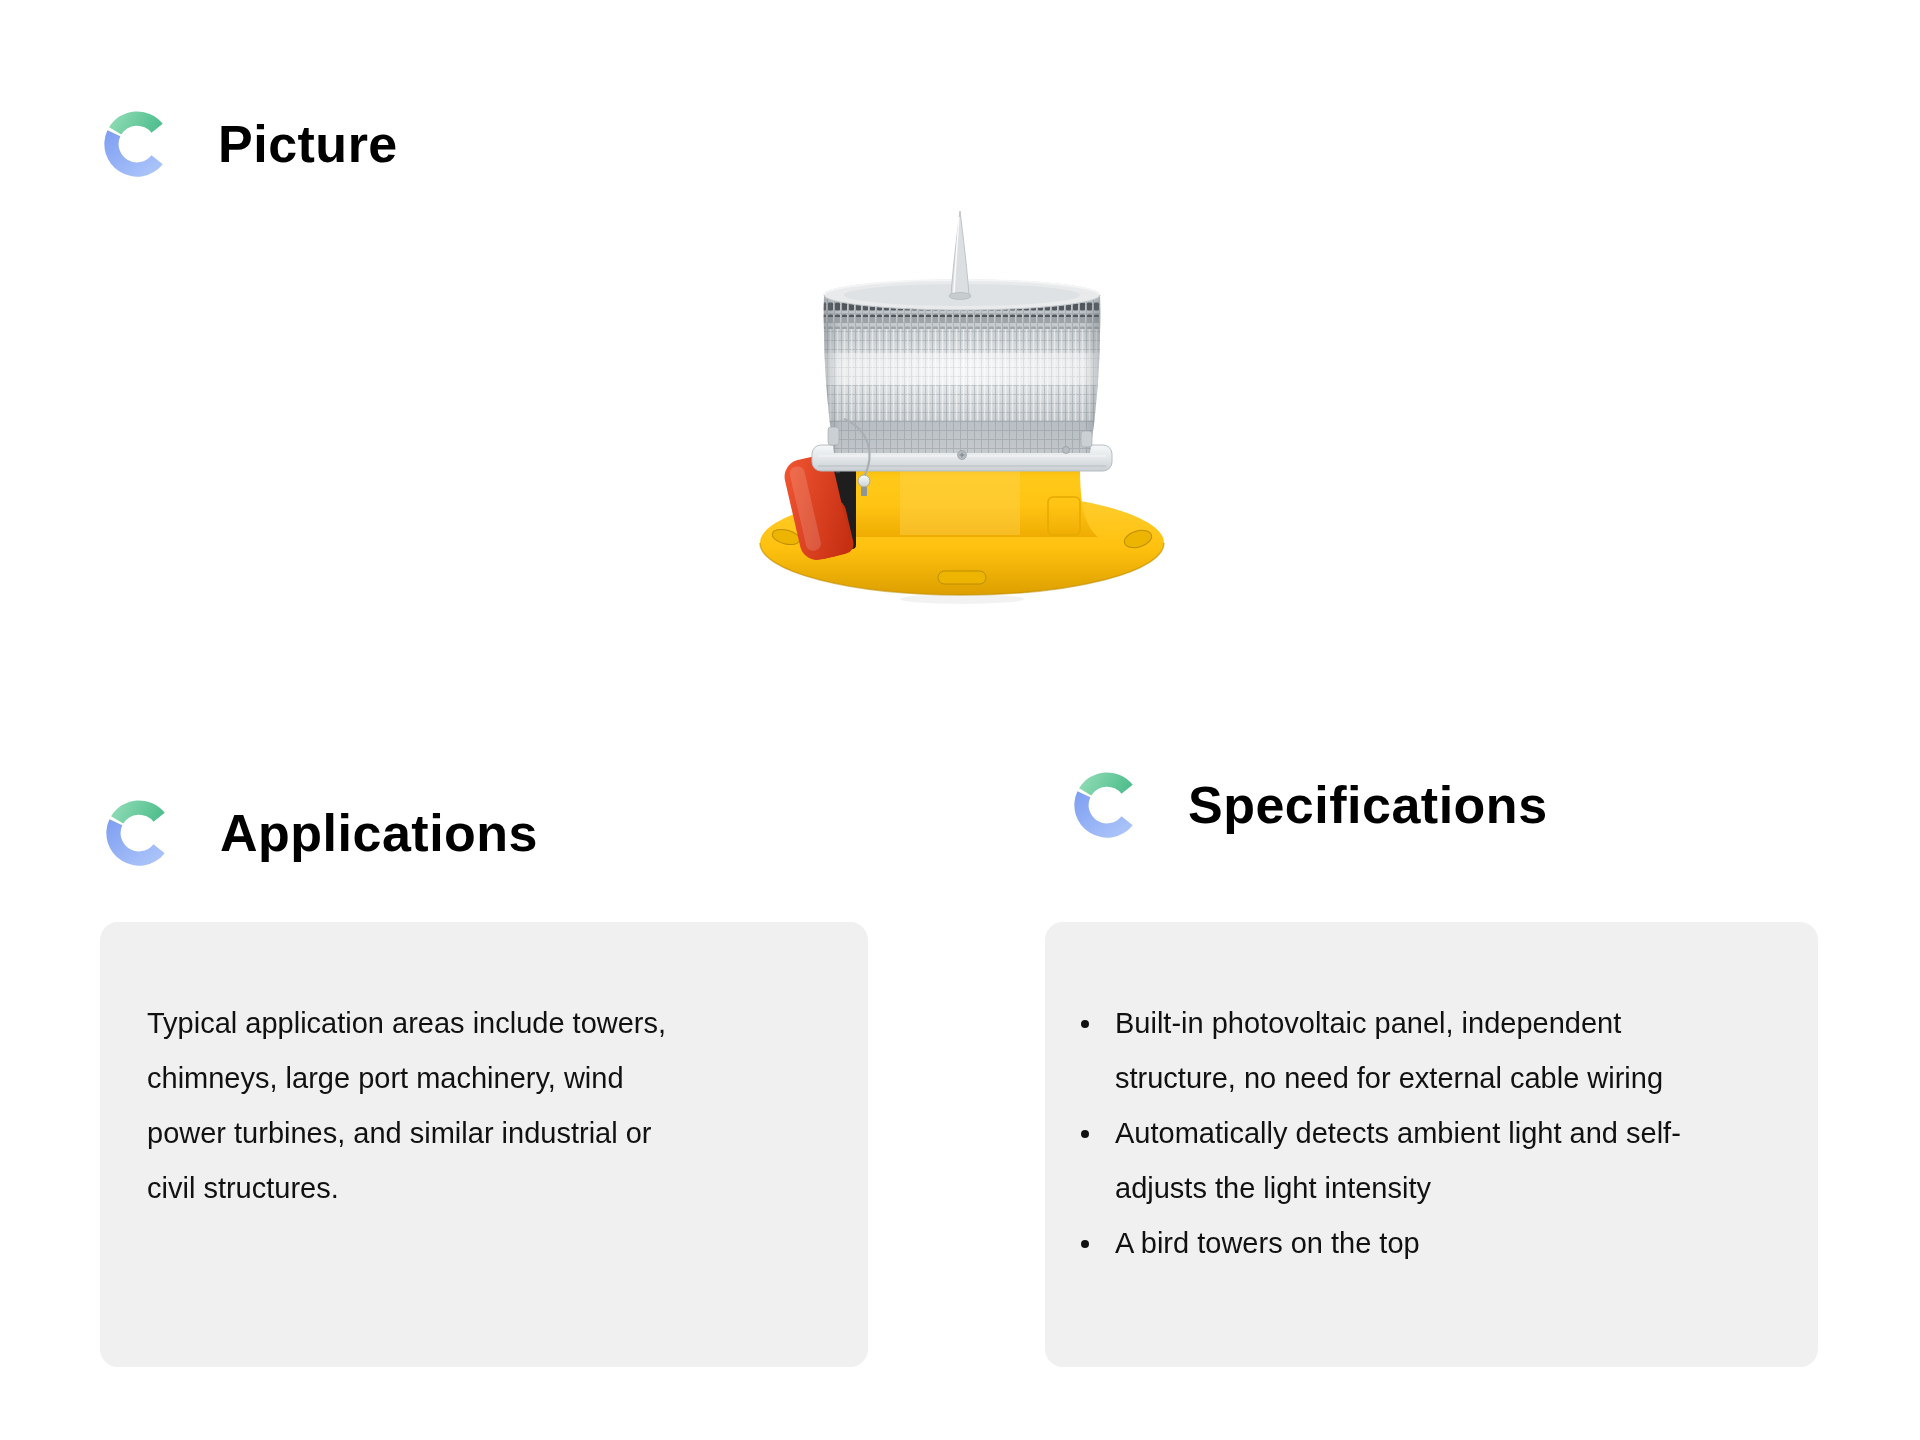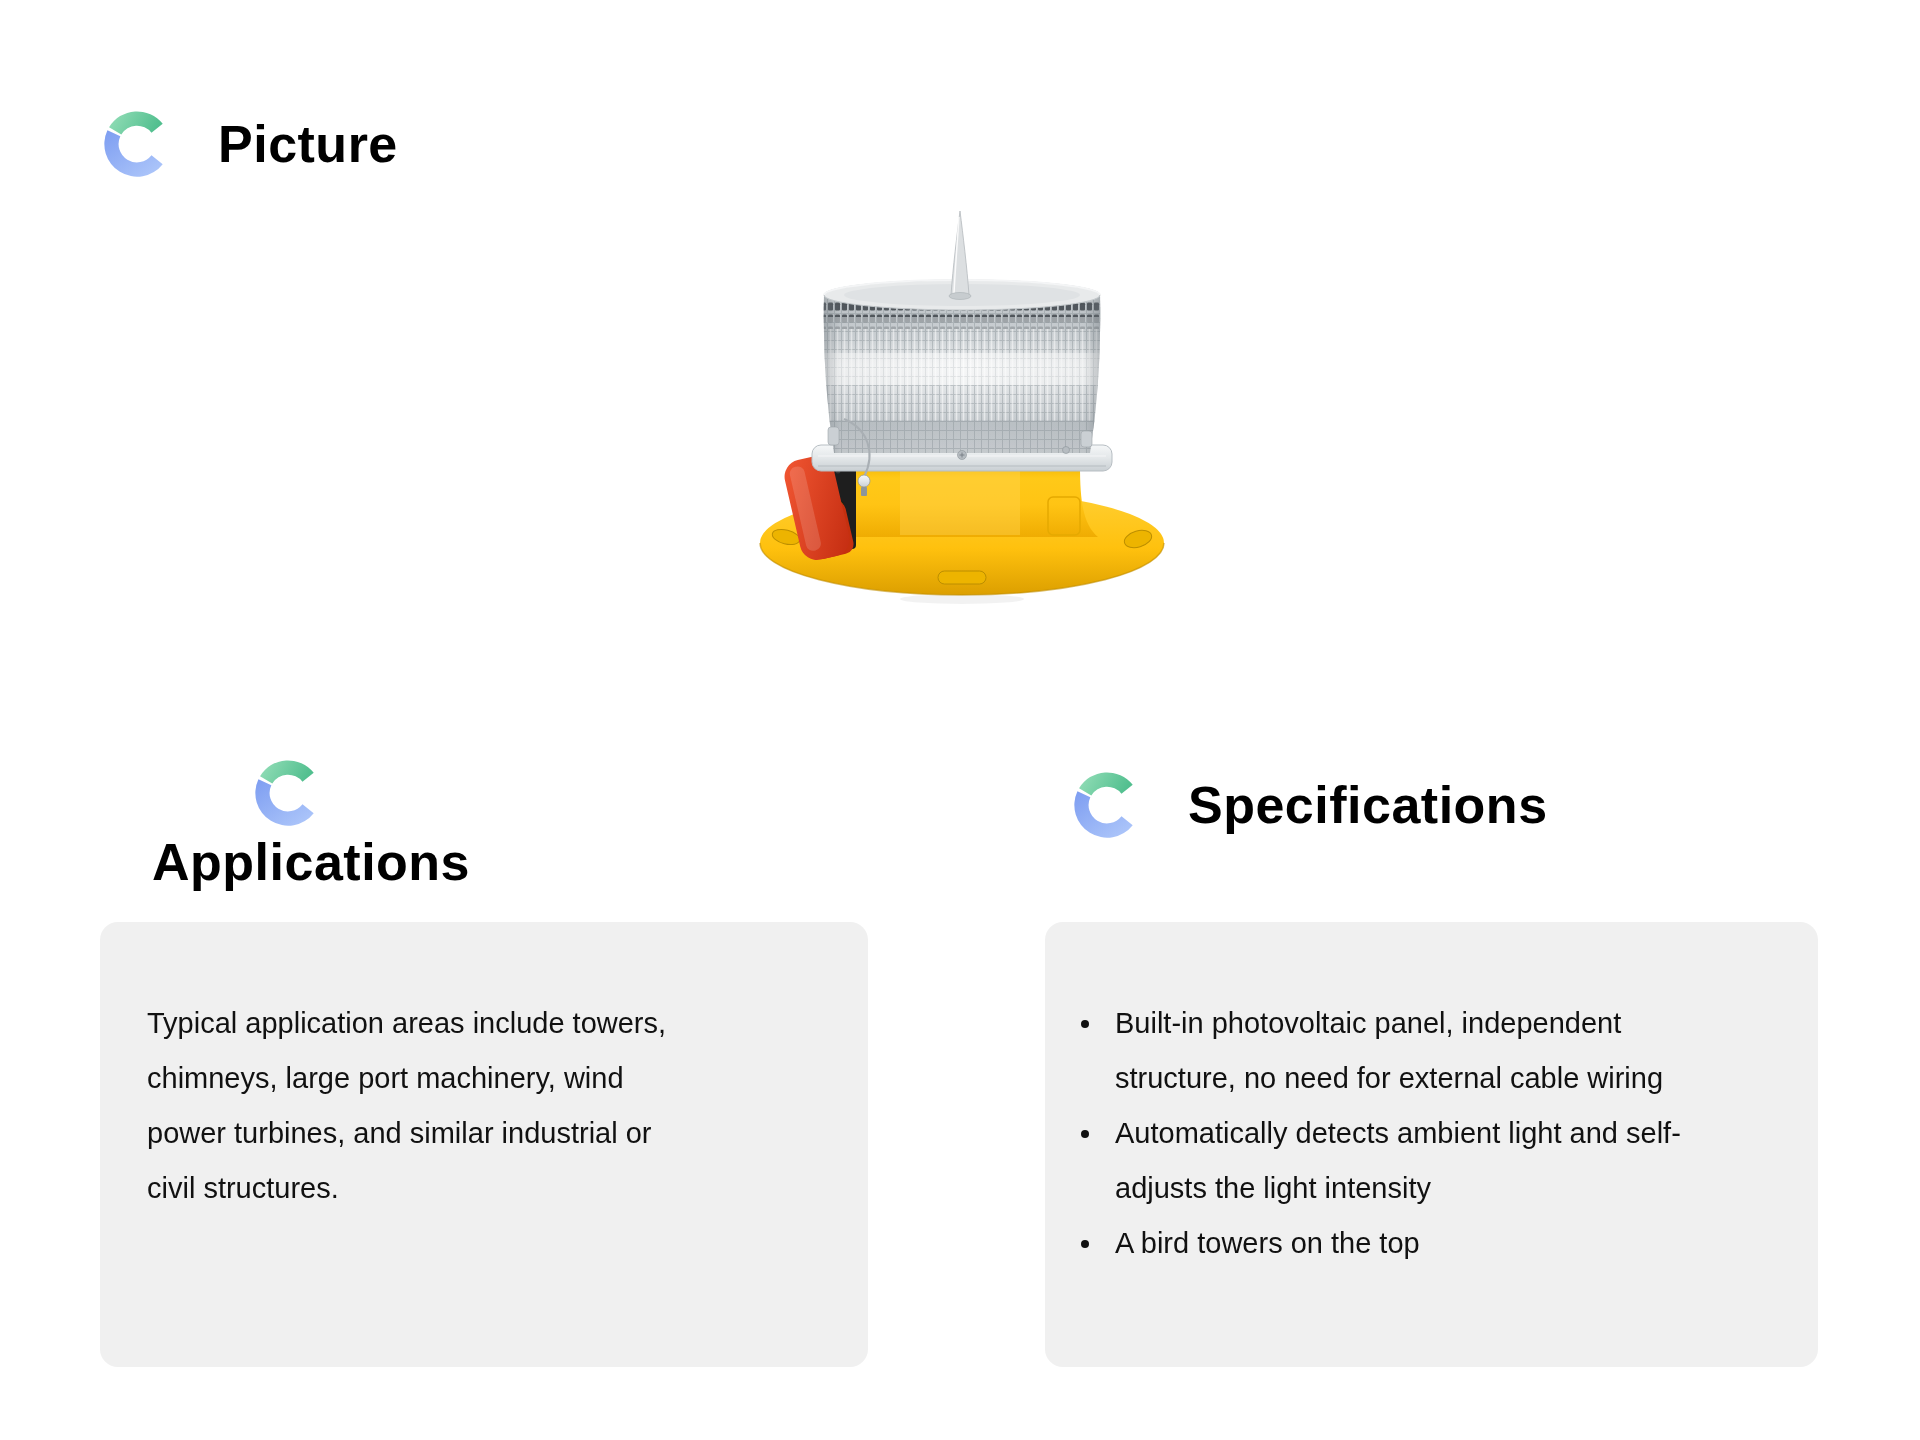--- a/index.html
+++ b/index.html
@@ -8,21 +8,21 @@
     background:#FFFFFF;
     font-family:"Liberation Sans", sans-serif;
   }
   .sec-header{position:absolute;display:flex;align-items:center;}
   .sec-header .logo{width:68px;height:78px;flex:0 0 auto;}
   .sec-header h2{
     margin:0 0 0 47px;font-size:52px;font-weight:700;color:#000000;
     font-family:"Liberation Sans", sans-serif;letter-spacing:0.5px;white-space:nowrap;
   }
   #h-picture{left:103px;top:105px;}
-  #h-apps{left:105px;top:754px;flex-direction:column;}
+  #h-apps{left:105px;top:794px;}
   #h-specs{left:1073px;top:766px;align-items:center;}
 
   .product-wrap{position:absolute;left:750px;top:205px;width:420px;height:400px;}
 
   .card{
     position:absolute;top:922px;height:445px;background:#F0F0F0;
     border-radius:18px;box-sizing:border-box;
   }
   #app-card{left:100px;width:768px;padding:74px 40px 0 47px;}
   #spec-card{left:1045px;width:773px;padding:74px 24px 0 0;}

